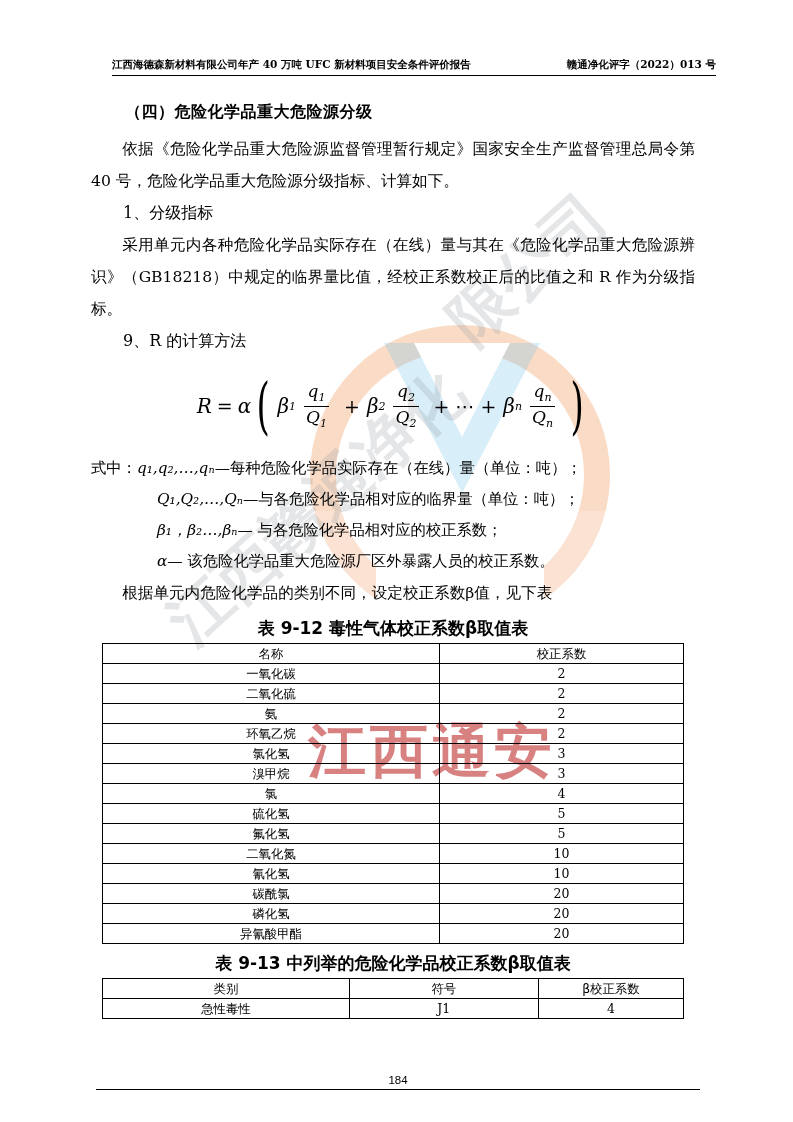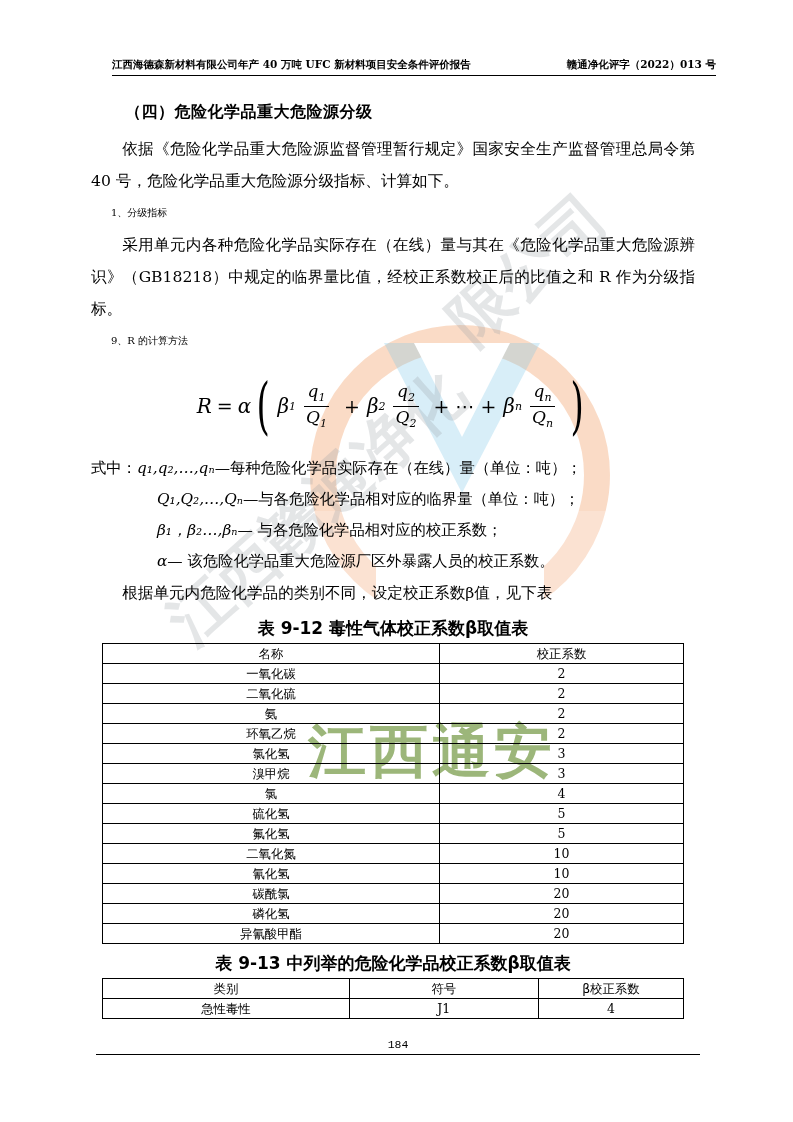--- a/index.html
+++ b/index.html
@@ -93,21 +93,21 @@
     border-top: 94px solid #ffffff;
   }
   .wm-red-text {
     position: absolute;
     left: 8px;
     top: 388px;
     font-family: "DejaVu Sans", "Liberation Sans", sans-serif;
     font-size: 58px;
     font-weight: 700;
     letter-spacing: 4px;
-    color: #4d7c0f;
+    color: #b91c1c;
     opacity: 0.55;
     white-space: nowrap;
   }
   .wm-diag {
     position: absolute;
     font-family: "DejaVu Serif", "Liberation Serif", serif;
     font-size: 62px;
     font-weight: 700;
     color: #9aa0a6;
     opacity: 0.26;
@@ -153,21 +153,21 @@
     letter-spacing: 0.5px;
   }
   .para {
     font-size: 15.6px;
     line-height: 32px;
     text-indent: 2em;
     margin: 0;
     text-align: justify;
   }
   .para-sub {
-    font-size: 10px;
+    font-size: 16px;
     line-height: 32px;
     text-indent: 2em;
     margin: 0;
   }
 
   
   .formula {
     position: relative;
     height: 74px;
     margin: 12px 0 10px 0;
@@ -248,22 +248,23 @@
   .page-footer {
     position: absolute;
     left: 96px;
     top: 1038px;
     width: 604px;
     z-index: 2;
   }
   .footer-num {
     text-align: center;
     font-size: 11.5px;
-    font-family: Liberation Mono, monospace;
+    font-family: Liberation Sans, sans-serif;
     padding-bottom: 3px;
+    margin-top: 36px;
   }
   .footer-rule {
     border-bottom: 1.1px solid #000;
     width: 100%;
   }
 </style>
 </head>
 <body>
 
 <div class="page">

